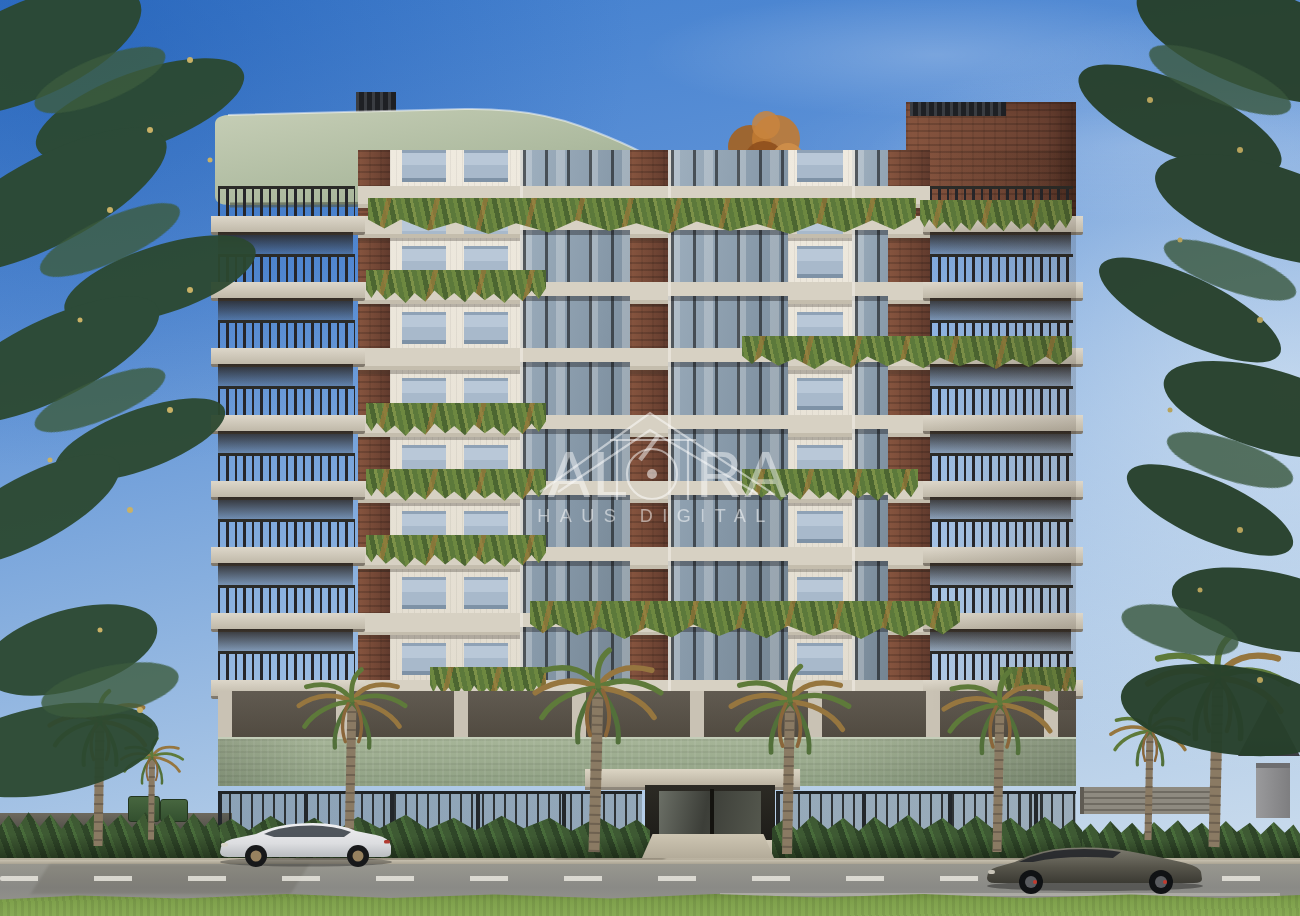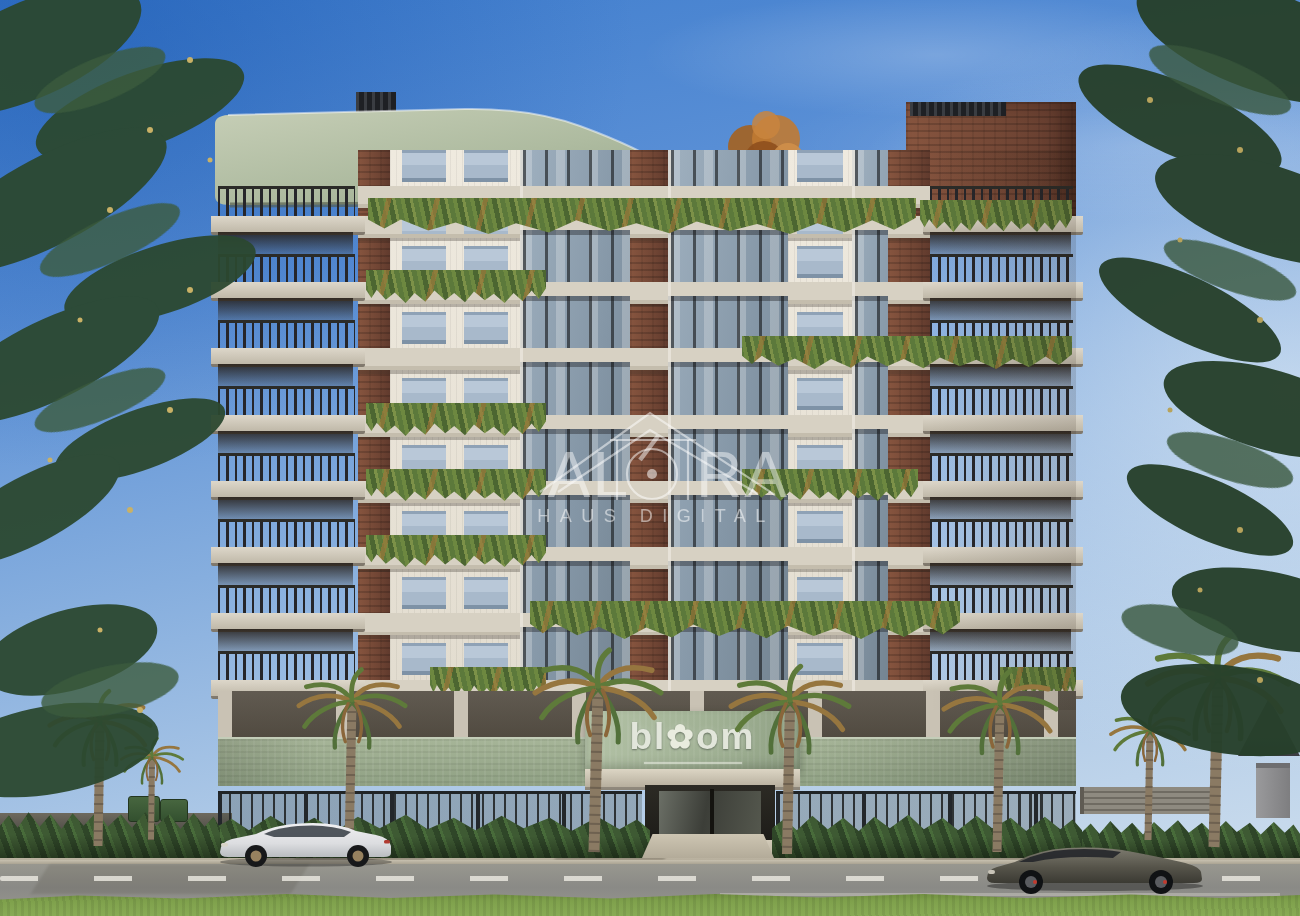--- a/index.html
+++ b/index.html
@@ -280,26 +280,20 @@
     <div class="abs garl" style="left:366px;top:469px;width:180px;height:32px"></div>
     <div class="abs garl" style="left:742px;top:469px;width:176px;height:32px"></div>
     <div class="abs garl" style="left:366px;top:535px;width:180px;height:32px"></div>
     <div class="abs garl" style="left:530px;top:601px;width:430px;height:38px"></div>
     <div class="abs garl" style="left:430px;top:667px;width:116px;height:30px"></div>
     <div class="abs garl" style="left:1000px;top:667px;width:76px;height:30px"></div>
 
     <div class="abs" style="left:218px;top:691px;width:858px;height:49px;background-image:repeating-linear-gradient(90deg,#c9c2b4 0 14px,rgba(38,32,26,.6) 14px 118px),linear-gradient(180deg,#b9b2a3,#8f8878)"></div>
     <div class="abs greenwall" style="left:218px;top:737px;width:858px;height:47px"></div>
 
-    <div class="abs portal" style="left:585px;top:711px;width:215px;height:60px">
-      <div class="bloom">
-        <span>bl</span><span class="fl">✿</span><span>om</span>
-      </div>
-      <div class="tagline-rule"></div>
-    </div>
     <div class="abs beam" style="left:585px;top:769px;width:215px;height:18px"></div>
     <div class="abs entry" style="left:645px;top:785px;width:130px;height:58px">
       <i class="glass"></i>
       <i class="mull"></i>
     </div>
 
     <div class="abs fence" style="left:218px;top:791px;width:424px;height:48px"></div>
     <div class="abs fence" style="left:776px;top:791px;width:300px;height:48px"></div>
     <div class="abs nfence" style="left:1080px;top:787px;width:126px;height:27px"></div>
     <div class="abs pillar" style="left:1256px;top:763px;width:34px;height:50px"></div>

